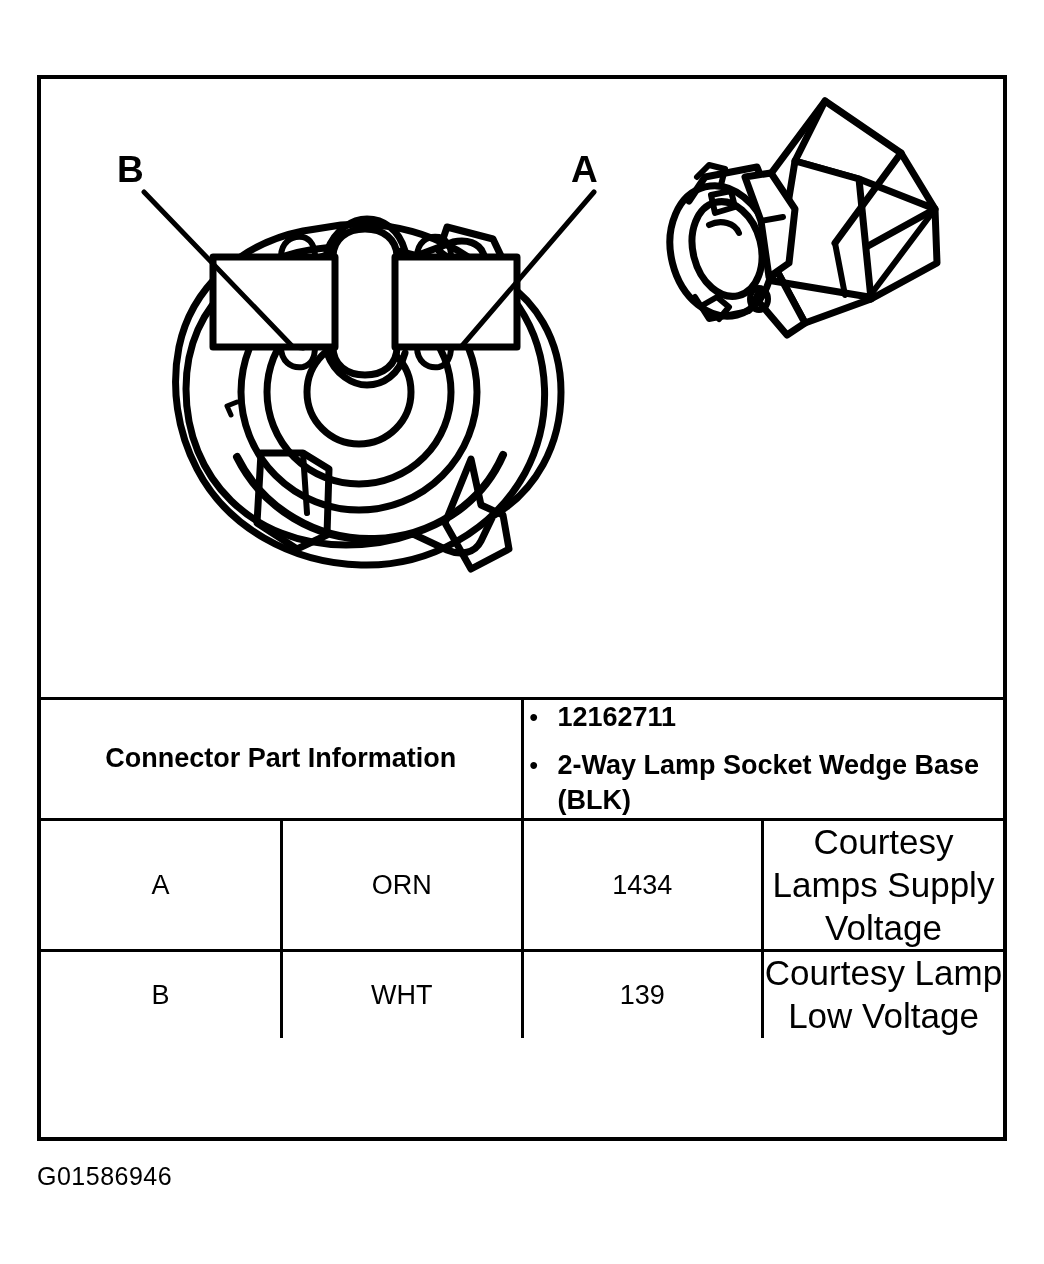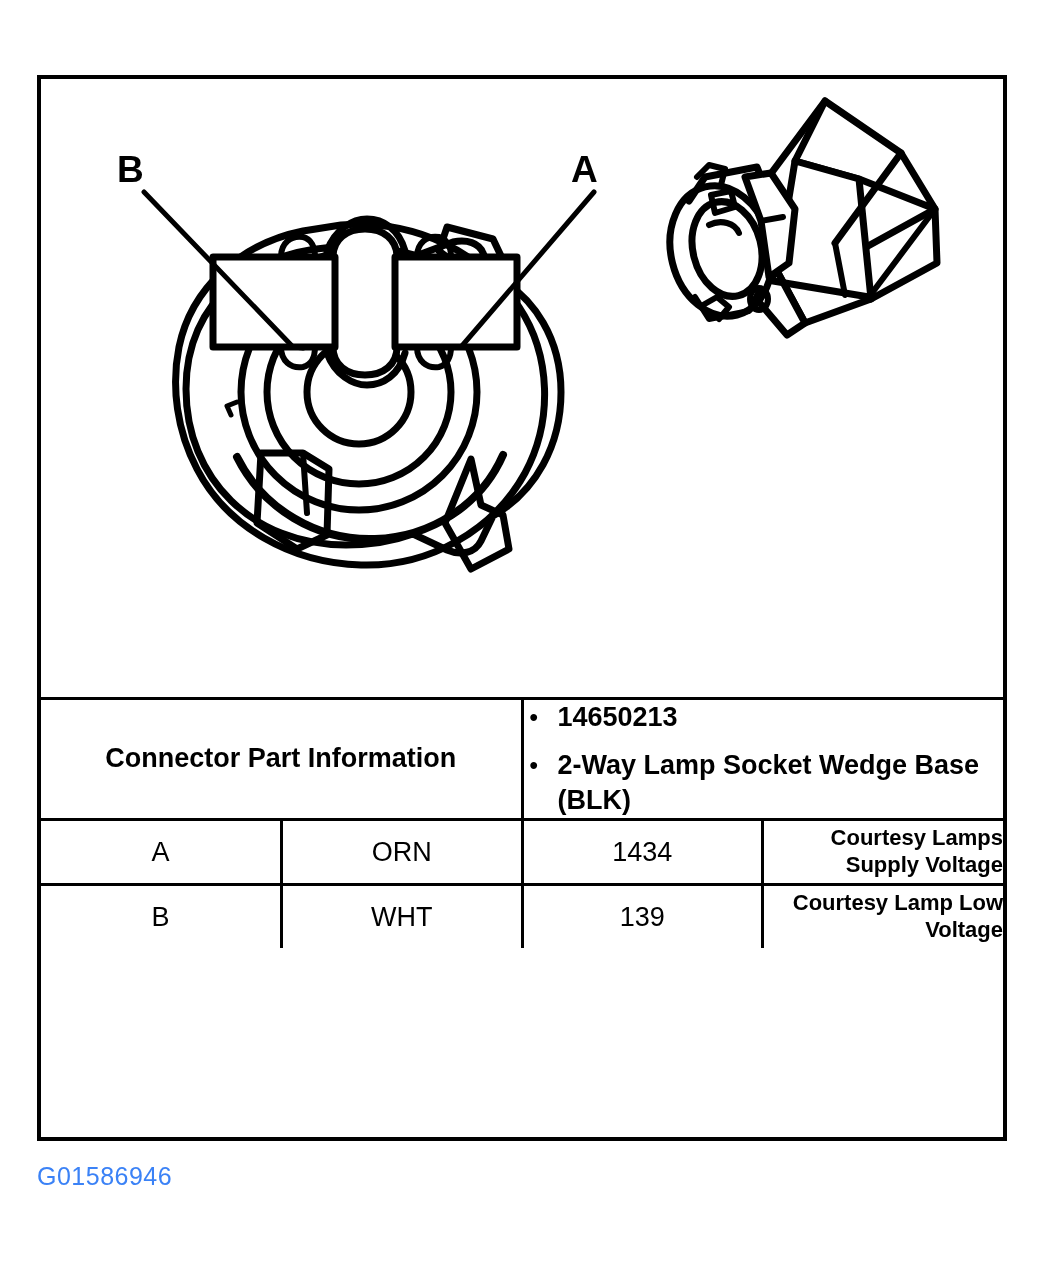--- a/index.html
+++ b/index.html
@@ -109,36 +109,35 @@
   }
   .th-cell.baseline { vertical-align: bottom; padding-bottom: 18px; }
 
   .td-center {
     text-align: center;
     font-size: 27px;
     padding: 14px 6px;
     height: 62px;
   }
   .td-func {
-    text-align: right;
-    font-size: 22px;
+    text-align: center;
+    font-size: 35px;
     line-height: 1.22;
     padding: 12px 10px 12px 16px;
     height: 62px;
-    font-weight: bold;
   }
 
   
   #figure-code {
     position: absolute;
     left: 37px;
     top: 1162px;
     font-size: 25px;
     letter-spacing: 0.5px;
-    color: #3b82f6;
+    color: #000000;
   }
 </style>
 </head>
 <body>
 
 <div id="figure-frame">
 
   <div id="drawing-area">
 
     <svg id="drawing-svg" width="962" height="614" viewBox="0 0 962 614" fill="none" stroke="#000" stroke-linecap="round" stroke-linejoin="round">
@@ -256,21 +255,21 @@
   </div>
 
   <table id="connector-table">
     <tbody>
       <tr>
         <td class="cpi-label no-left" colspan="2">Connector Part Information</td>
         <td class="cpi-values no-right" colspan="2">
           <ul>
             <li>
               <span class="bullet">•</span>
-              <span>14650213</span>
+              <span>12162711</span>
             </li>
             <li>
               <span class="bullet">•</span>
               <span>2-Way Lamp Socket Wedge Base (BLK)</span>
             </li>
           </ul>
         </td>
       </tr>
 
 

